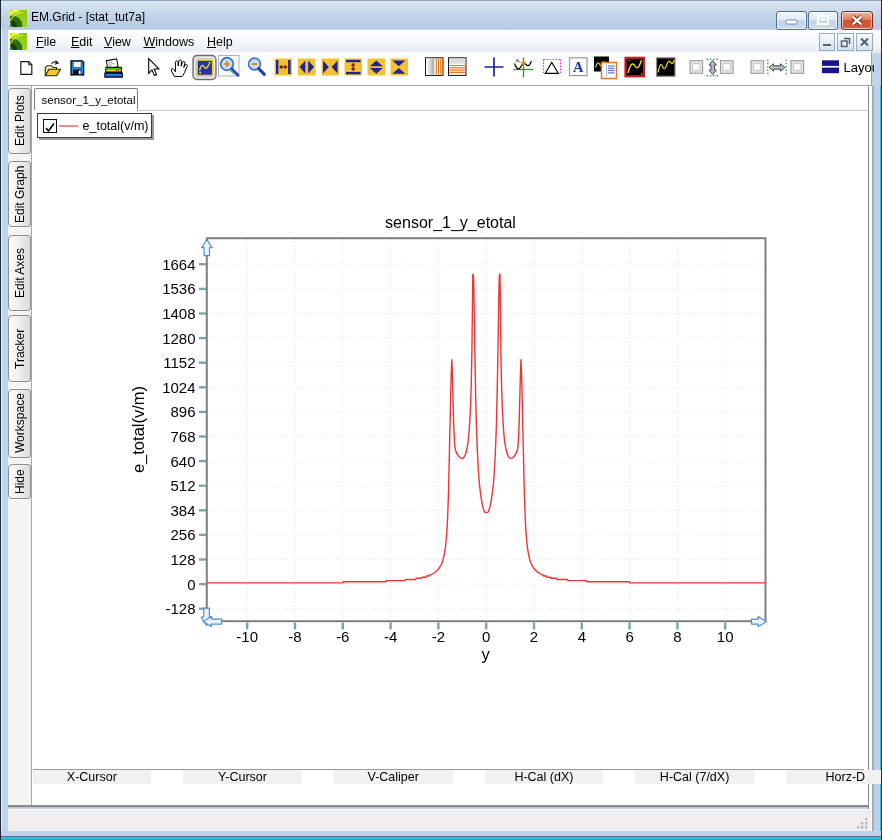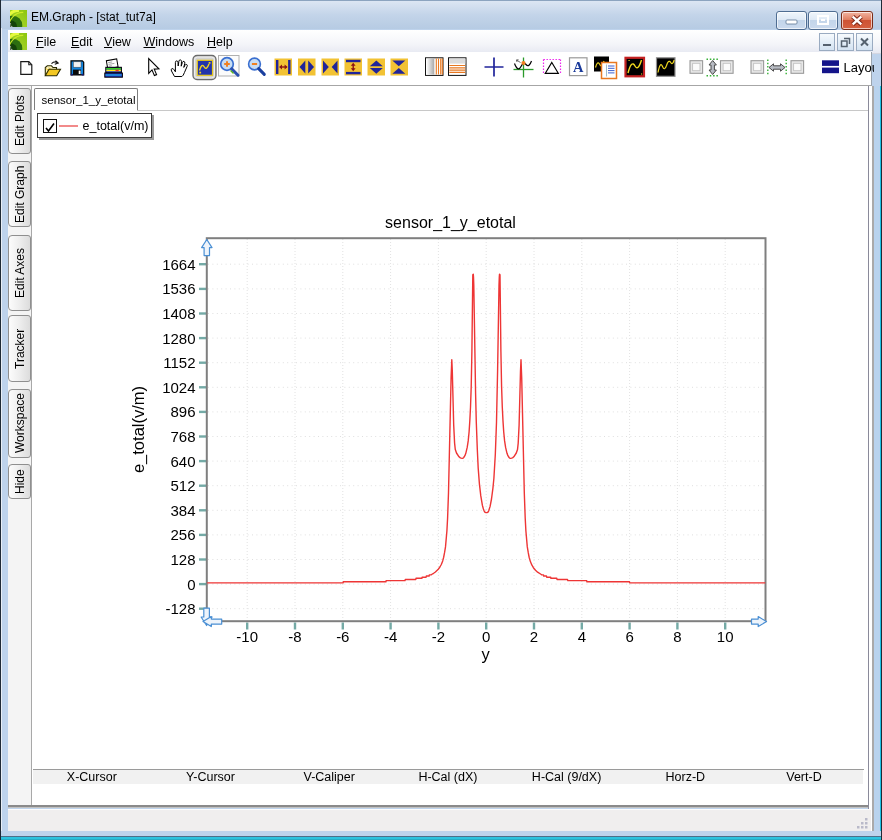--- a/index.html
+++ b/index.html
@@ -19,21 +19,21 @@
 .vtab span{position:absolute;left:3px;top:0;width:16px;height:100%;writing-mode:vertical-rl;transform:rotate(180deg);font-size:12px;color:#000;text-align:center;line-height:16px;white-space:nowrap;}
 #tab1{position:absolute;left:25.5px;top:2px;width:104px;height:22px;background:#fff;border:1px solid #7e7e7e;border-bottom:none;border-radius:2px 2px 0 0;box-sizing:border-box;}
 #tab1 span{position:absolute;left:7px;top:4.5px;font-size:11.5px;}
 #tabline{position:absolute;left:129px;top:23.5px;width:731px;height:1px;background:#c8c8c8;}
 #legend{position:absolute;left:28.5px;top:26.5px;width:115px;height:25px;background:#fff;border:1px solid #3a3a3a;box-shadow:2px 2px 0 #9a9a9a;box-sizing:border-box;}
 #legend .cb{position:absolute;left:5px;top:5px;width:12px;height:12px;border:1px solid #111;background:#fff;}
 #legend .ln{position:absolute;left:21px;top:11px;width:19px;height:2.5px;background:#f28a8a;}
 #legend .tx{position:absolute;left:45px;top:5px;font-size:12.5px;}
 #plotsvg{position:absolute;left:0;top:0;}
 #btable{position:absolute;left:24.5px;top:682.5px;width:831px;height:35px;border-top:1px solid #9a9a9a;box-sizing:border-box;}
-.trow{position:absolute;left:0;width:831px;display:flex;}
+.trow{position:absolute;left:0;width:831px;display:flex;gap:32px;}
 .hcell{flex:0 0 118.7px;height:14.5px;background:#f1f1f1;font-size:12.5px;font-weight:normal;text-align:center;line-height:15px;color:#000;}
 .vcell{flex:0 0 117.7px;height:16.5px;background:#ececeb;border-right:1px solid #d9d9d9;font-size:12.5px;text-align:center;line-height:17px;color:#000;}
 #cbot1{position:absolute;left:0px;top:719px;width:860px;height:1.5px;background:#8a8a8a;}#cbot2{position:absolute;left:0px;top:720.5px;width:860px;height:1.5px;background:#c2c2c2;}
 #statusbar{position:absolute;left:8px;top:809px;width:863px;height:22px;background:#f0eeee;border-top:1px solid #fdfdfd;}
 #bedge{position:absolute;left:0;top:831px;width:882px;height:9px;background:linear-gradient(180deg,#bed3ec 0%,#bed3ec 55%,#54738f 58%,#46677f 66%,#2ec2de 72%,#2ec2de 92%,#13798c 100%);}
 #lborder{position:absolute;left:0;top:0;width:1px;height:840px;background:#1f2a36;}#lwhite{position:absolute;left:1px;top:28px;width:1px;height:803px;background:#e8eef6;}
 #rborder{position:absolute;right:0;top:0;width:1px;height:840px;background:#1f2a36;}
 </style></head>
 <body>
 <div id="titlebar">
@@ -45,21 +45,21 @@
           <stop offset="1" stop-color="#6ab010"></stop>
         </linearGradient>
       </defs>
       <rect width="18" height="18" fill="url(#ig_G)"></rect>
       <circle cx="3" cy="16" r="10" fill="#2c6e10"></circle>
       <circle cx="1.5" cy="17" r="5.8" fill="#14430a"></circle>
       <path d="M-3.5 16 A 12.8 12.8 0 0 1 9.5 0.5" stroke="#e6fa3e" stroke-width="3" fill="none"></path>
       <path d="M-1 18.5 A 14.8 14.8 0 0 1 14 2.5" stroke="#cdea28" stroke-width="1.1" fill="none"></path>
       <path d="M0.5 16.5 l1.8 1.8 M-0.5 13.8 l1.5 1.5 M2.5 18 l1.2 1" stroke="#b8b8b8" stroke-width="1.1"></path>
     </svg>
- <div id="title-text">EM.Graph - [stat_tut7a]</div>
+ <div id="title-text">EM.Grid - [stat_tut7a]</div>
  <div class="wbtn" id="btn-min"><svg width="29" height="17" viewBox="0 0 29 17">
         <rect x="9" y="8" width="11" height="4" rx="1" fill="#fff" stroke="#5d7795" stroke-width="0.8"></rect>
       </svg></div>
  <div class="wbtn" id="btn-max"><svg width="28" height="17" viewBox="0 0 28 17">
         <rect x="9" y="4" width="10" height="8" fill="none" stroke="#fff" stroke-width="2"></rect>
         <rect x="12" y="7" width="4" height="2" fill="#fff"></rect>
       </svg></div>
  <div class="wbtn" id="btn-close"><svg width="30" height="17" viewBox="0 0 30 17">
         <path d="M10.7 4.6 L19.3 12.4 M19.3 4.6 L10.7 12.4" stroke="#802818" stroke-width="4.4" fill="none"></path>
         <path d="M10.7 4.6 L19.3 12.4 M19.3 4.6 L10.7 12.4" stroke="#fff" stroke-width="2.4" fill="none"></path>
@@ -243,21 +243,21 @@
         </svg></div>
       <div class="ln"></div>
       <div class="tx">e_total(v/m)</div>
     </div>
  <div id="btable">
   <div class="trow" style="top:0">
    <div class="hcell">X-Cursor</div>
         <div class="hcell">Y-Cursor</div>
         <div class="hcell">V-Caliper</div>
         <div class="hcell">H-Cal (dX)</div>
-        <div class="hcell">H-Cal (9/dX)</div>
+        <div class="hcell">H-Cal (7/dX)</div>
         <div class="hcell">Horz-D</div>
         <div class="hcell">Vert-D</div>
   </div>
  </div>
  <div id="cbot1"></div>
     <div id="cbot2"></div>
 </div>
 <svg id="plotsvg" width="882" height="840" viewBox="0 0 882 840">
     <line x1="247.2" y1="239" x2="247.2" y2="620.5" stroke="#e2e2e2" stroke-width="1" stroke-dasharray="1 2"></line>
     <line x1="295.0" y1="239" x2="295.0" y2="620.5" stroke="#e2e2e2" stroke-width="1" stroke-dasharray="1 2"></line>

